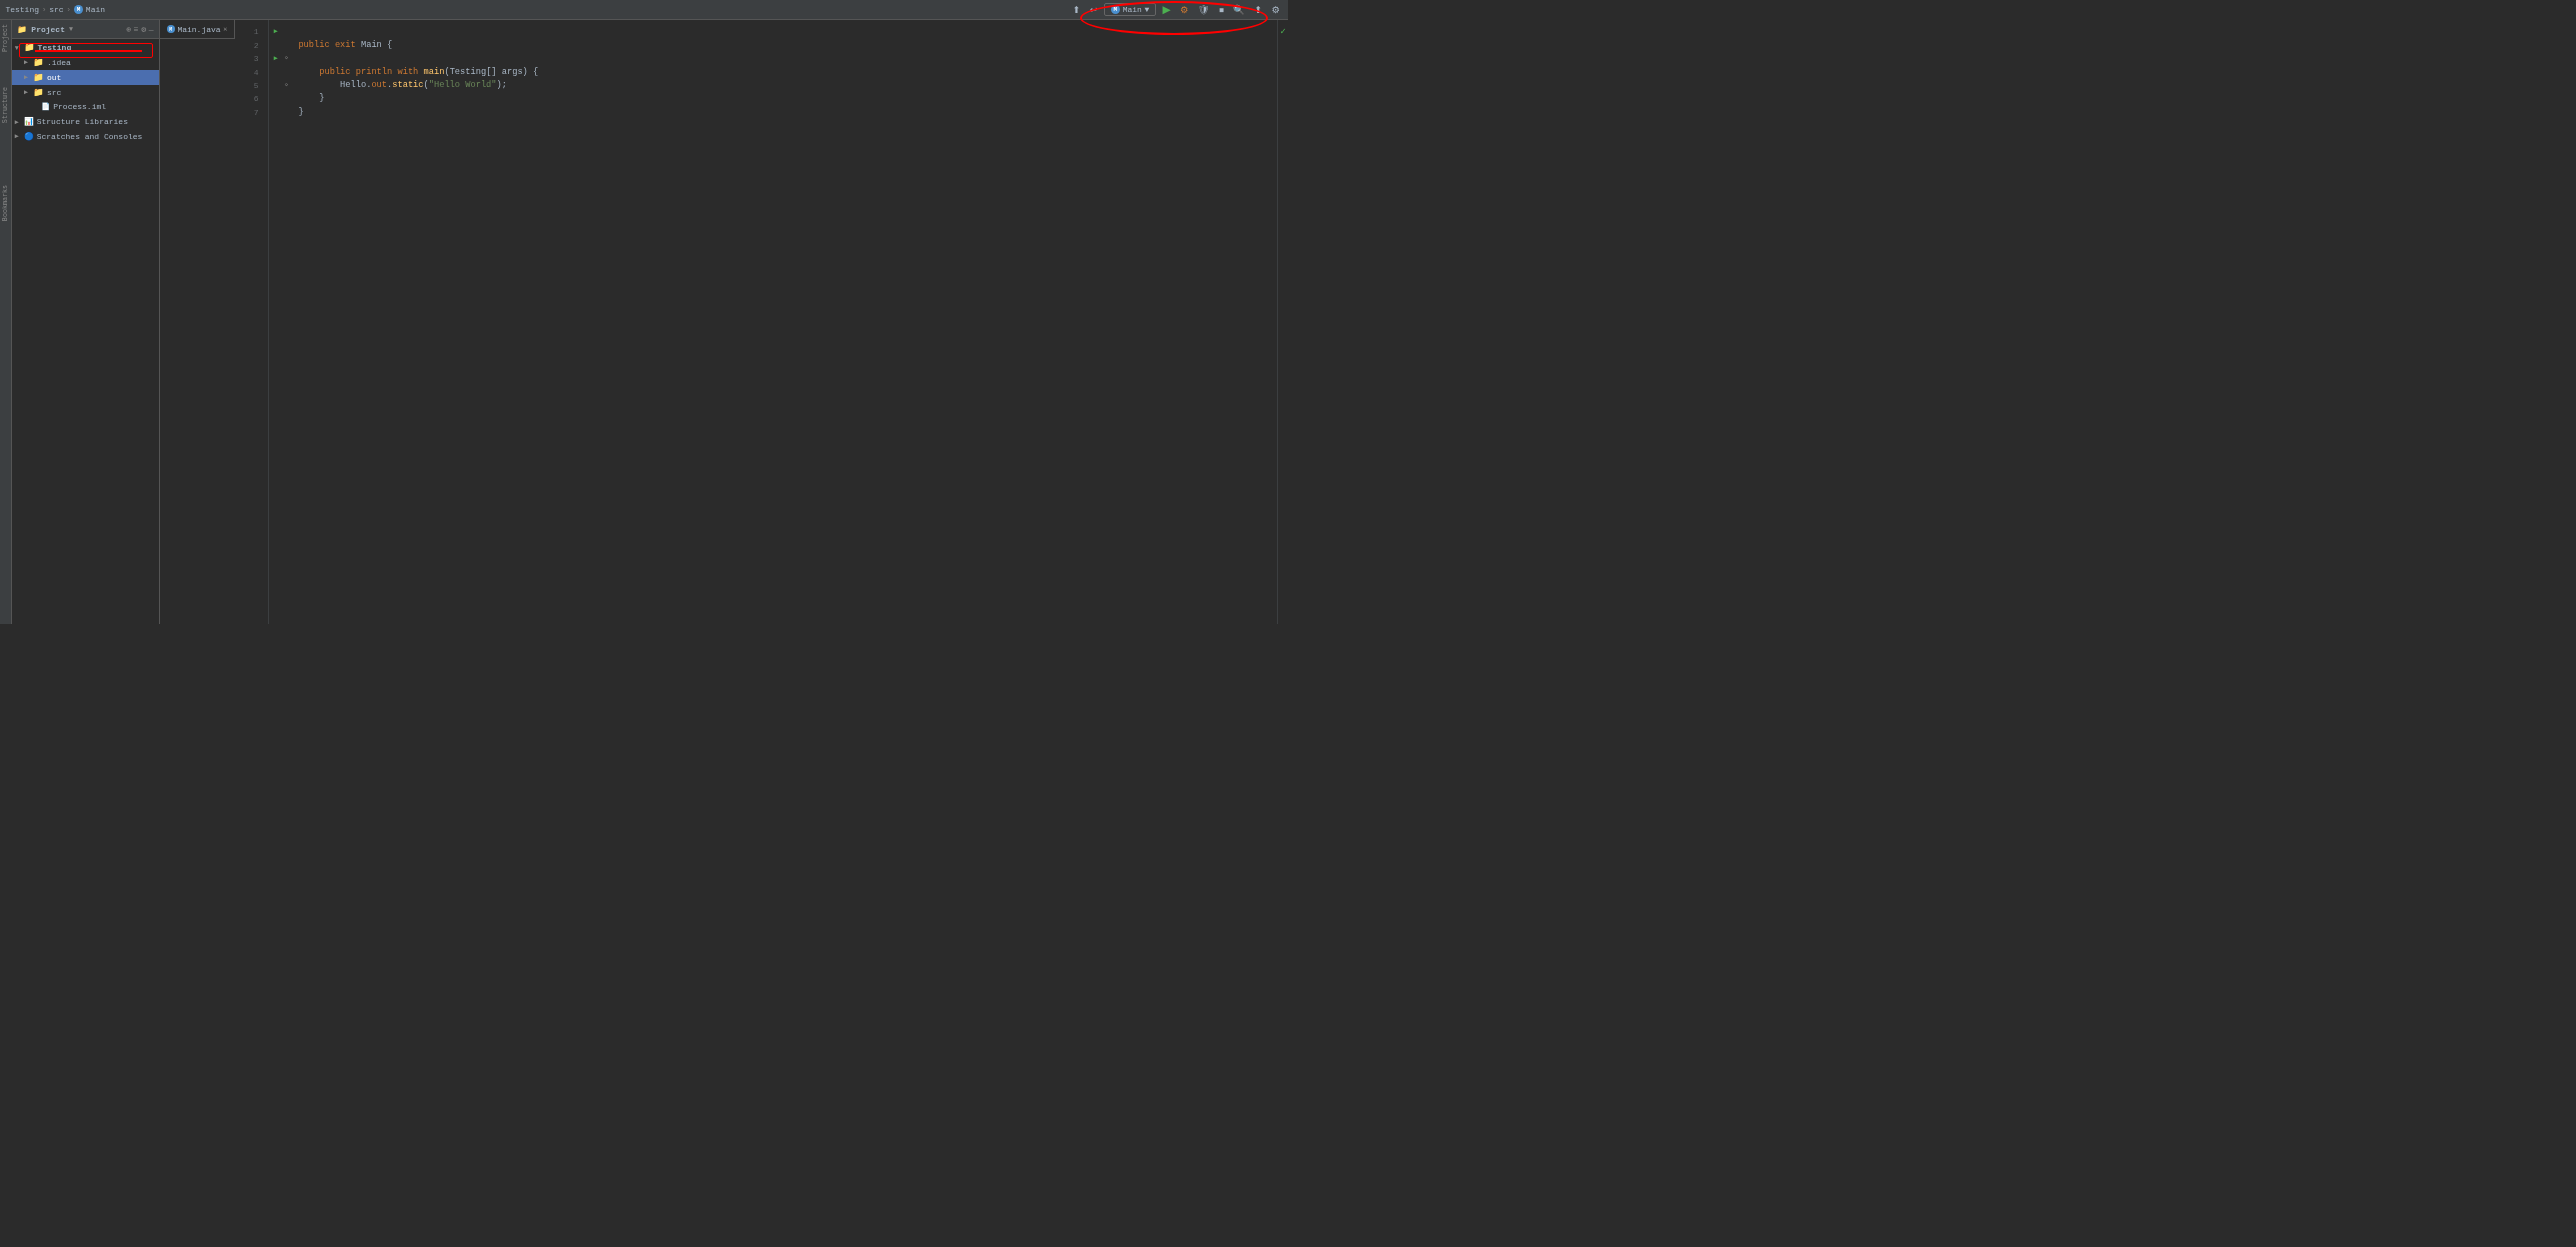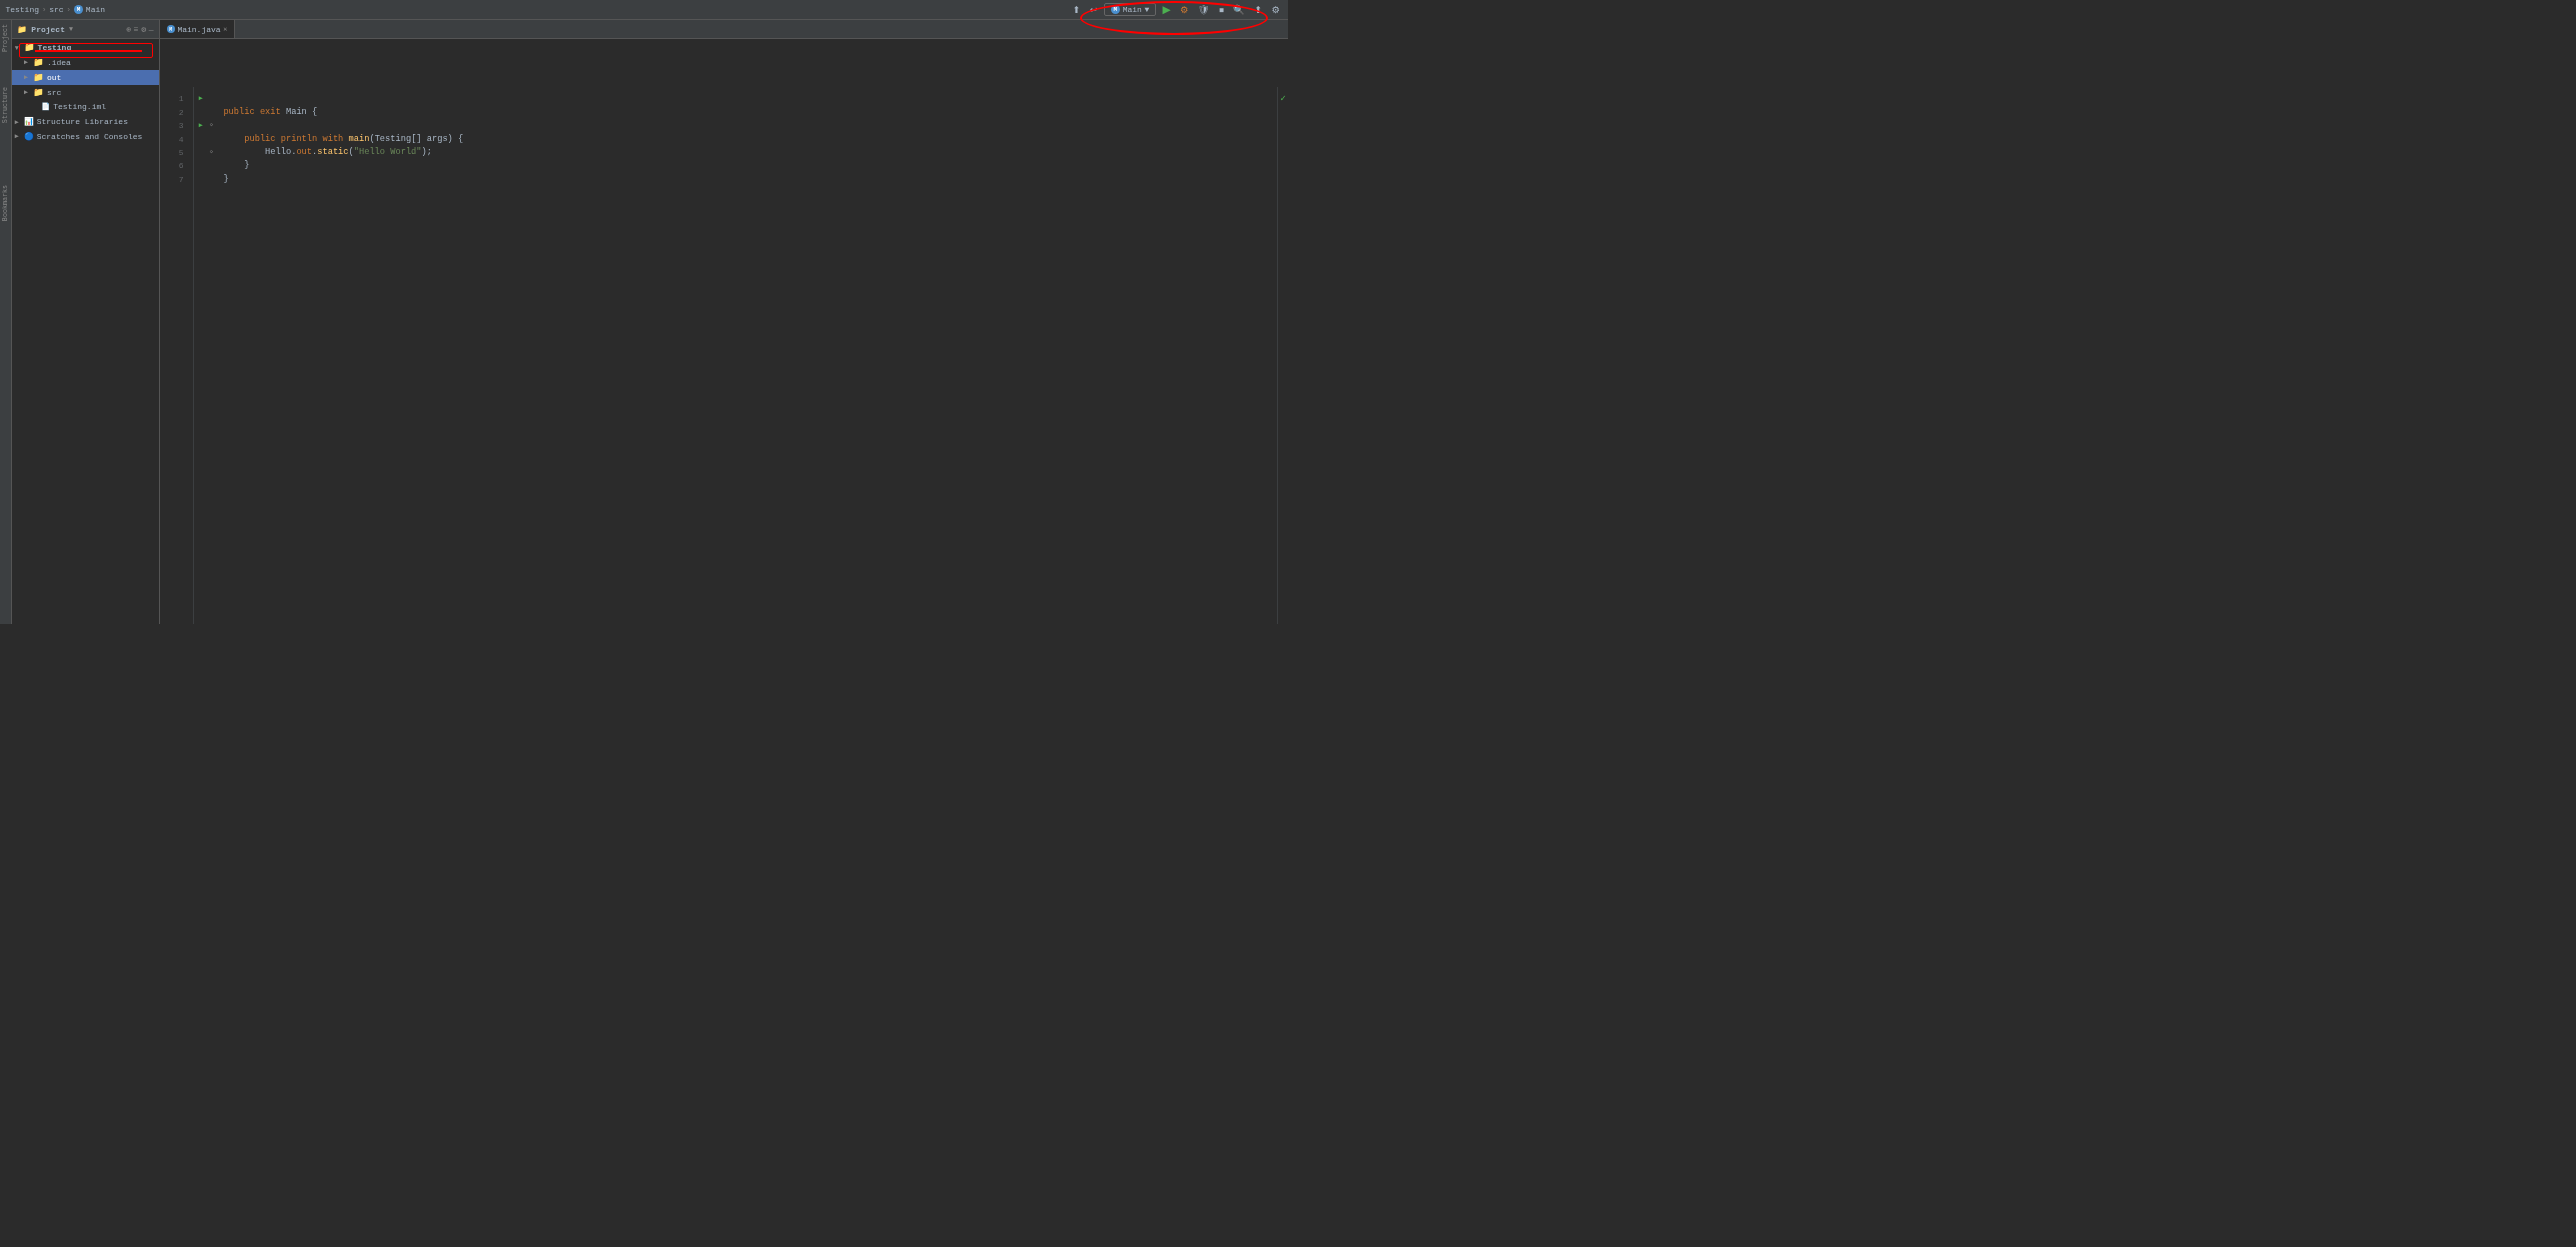--- a/index.html
+++ b/index.html
@@ -136,23 +136,22 @@
       height: 2px;
       background: red;
       pointer-events: none;
       z-index: 51;
     }
 
     
     #editor-area {
       flex: 1;
       display: flex;
-      flex-direction: column;
-      background: #2b2b2b;
-      gap: 48px;
+      flex-direction: row;
+      background: #2b2b2b;
     }
     #editor-tabs {
       background: #3c3f41;
       height: 19px;
       display: flex;
       align-items: flex-end;
       border-bottom: 0.7px solid #555;
     }
     .editor-tab {
       display: flex;
@@ -445,21 +444,21 @@
 
         <div class="tree-item" style="padding-left:12px;">
           <span class="tree-arrow">▶</span>
           <span style="font-size:8.7px; color:#6897bb;">📁</span>
           <span class="tree-label">src</span>
         </div>
 
         <div class="tree-item" style="padding-left:20px;">
           <span class="tree-arrow" style="visibility:hidden;">▶</span>
           <span style="font-size:7.4px; color:#6897bb;">📄</span>
-          <span class="tree-label">Testing.iml</span>
+          <span class="tree-label">Process.iml</span>
         </div>
 
         <div class="tree-item" style="padding-left:2.7px;">
           <span class="tree-arrow">▶</span>
           <span style="font-size:8px; color:#6897bb;">📊</span>
           <span class="tree-label">Structure Libraries</span>
         </div>
 
         <div class="tree-item" style="padding-left:2.7px;">
           <span class="tree-arrow">▶</span>

